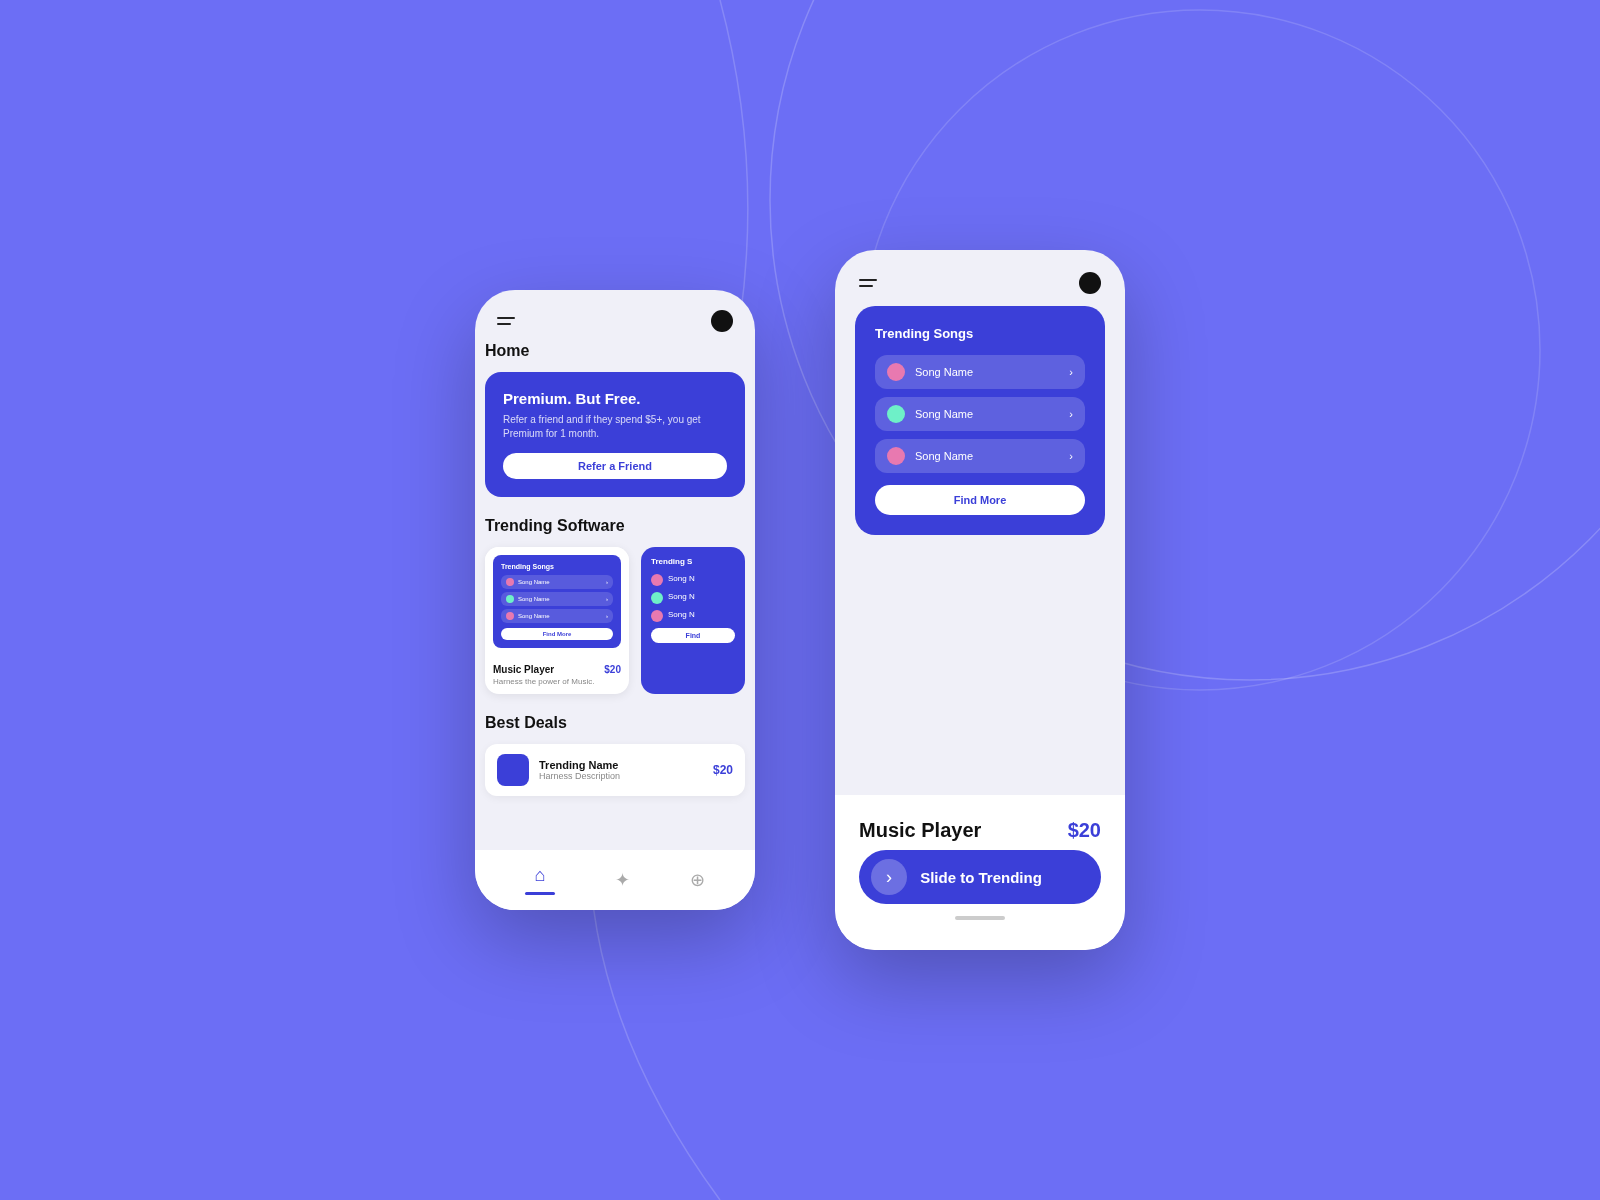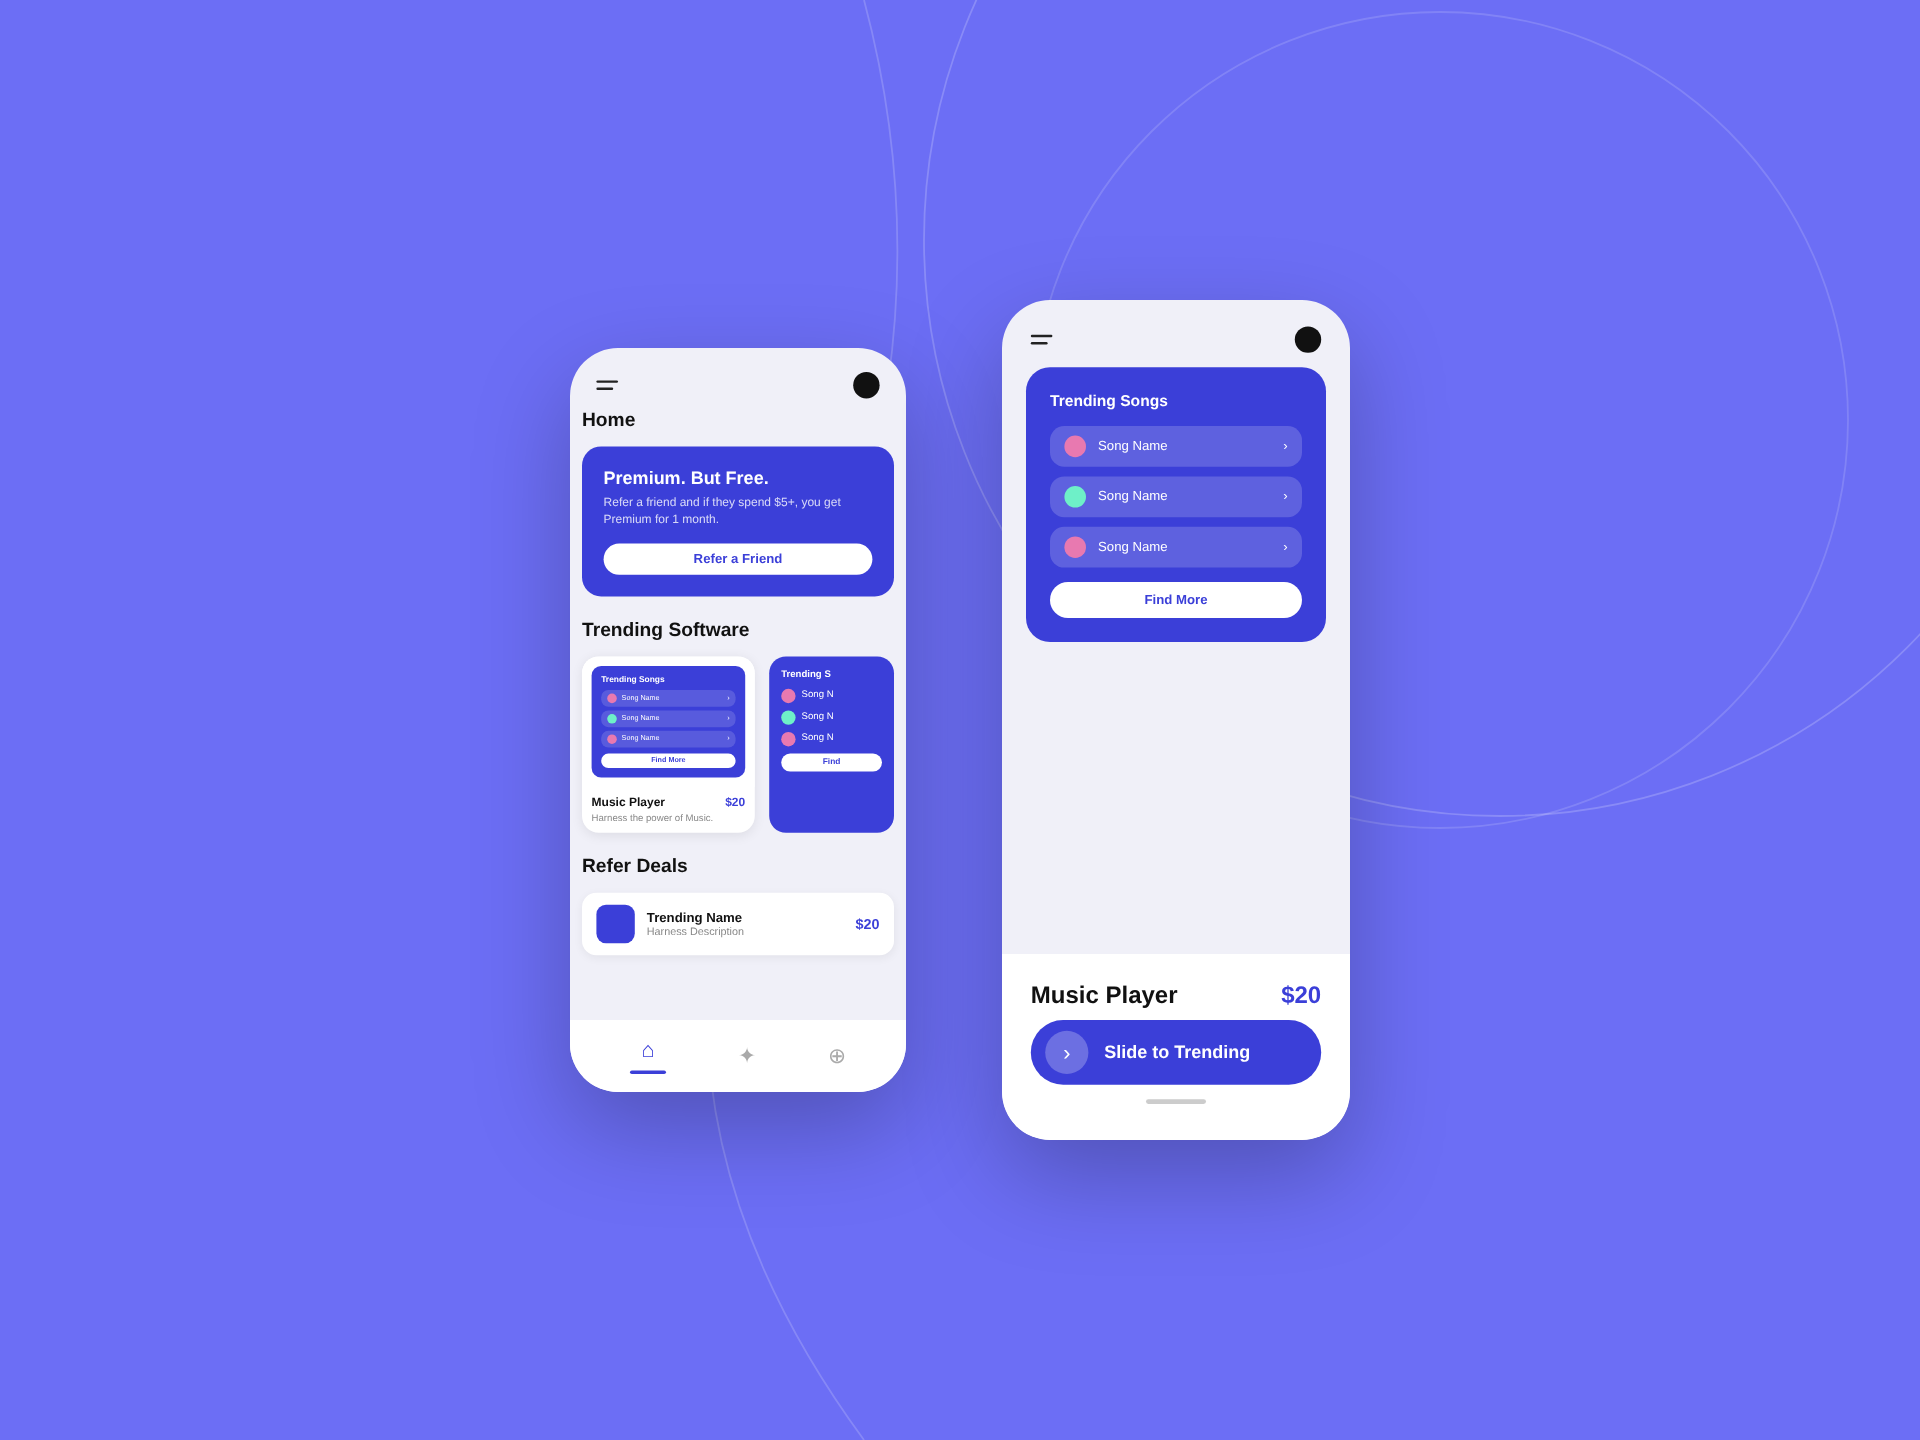--- a/index.html
+++ b/index.html
@@ -505,21 +505,21 @@
             <span class="sc2-name">Song N</span>
           </div>
           <div class="sc2-song-row">
             <div class="sc2-dot" style="background:#e879b0;"></div>
             <span class="sc2-name">Song N</span>
           </div>
           <div style="background:white;border-radius:8px;text-align:center;padding:4px 0;margin-top:6px;font-size:7px;color:#3b3fd8;font-weight:600;">Find</div>
         </div>
       </div>
 
-      <div class="section-title">Refer Deals</div>
+      <div class="section-title">Best Deals</div>
       <div class="deal-row">
         <div class="deal-icon"></div>
         <div class="deal-info">
           <div class="deal-name">Trending Name</div>
           <div class="deal-desc">Harness Description</div>
         </div>
         <div class="deal-price">$20</div>
       </div>
     </div>
 

